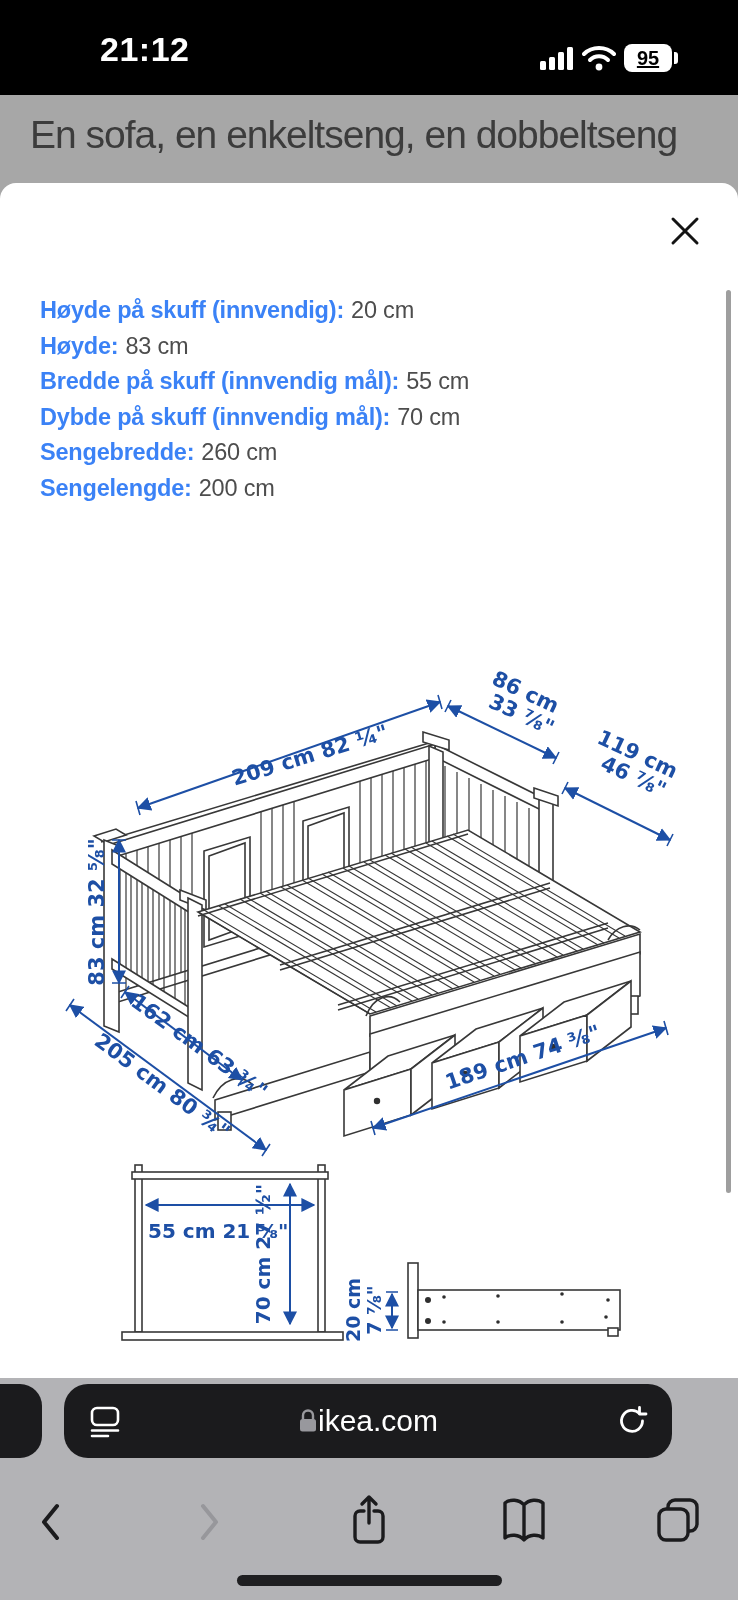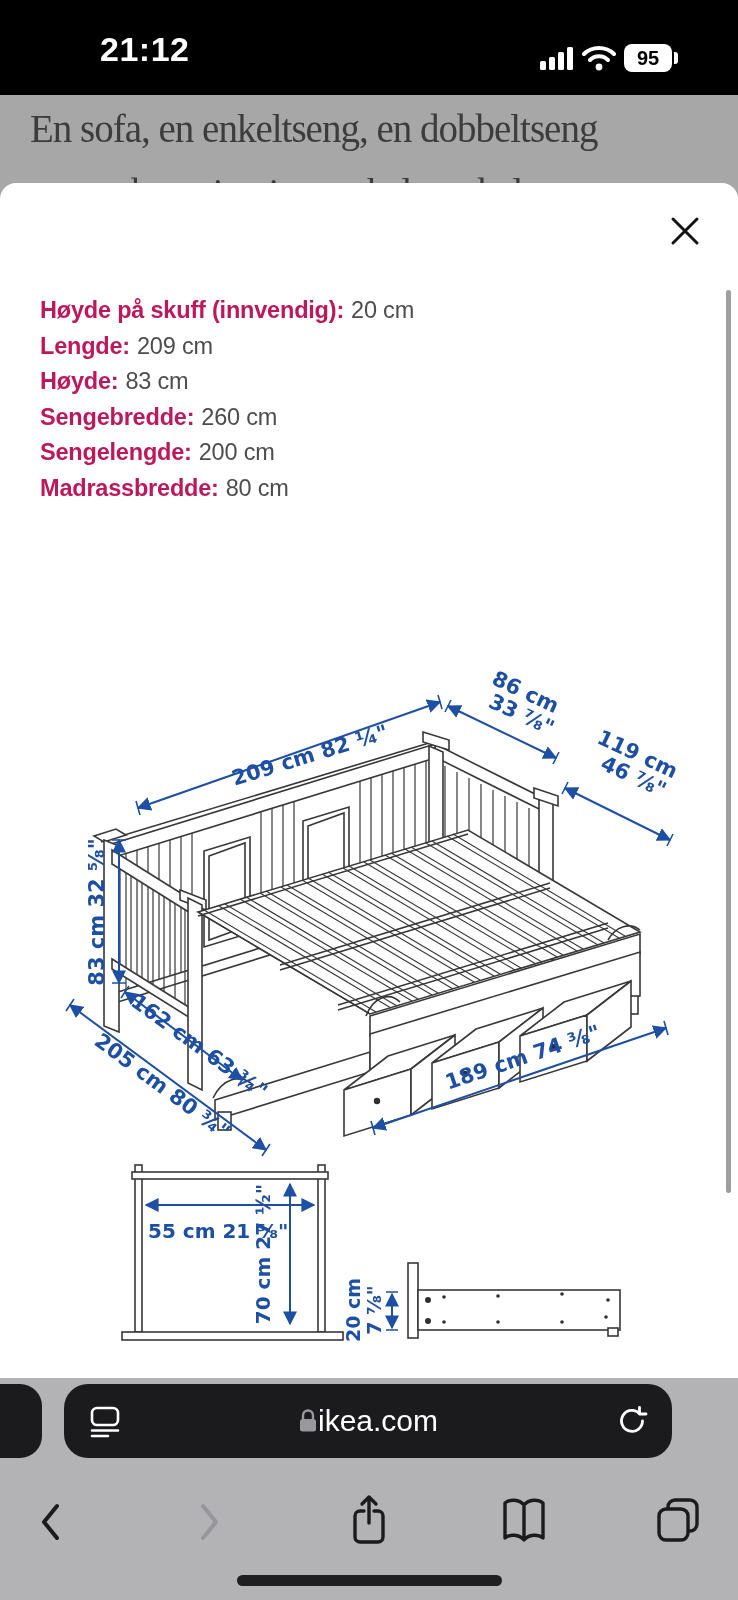--- a/index.html
+++ b/index.html
@@ -2,37 +2,37 @@
 <html><head>
 <meta charset="utf-8">
 <style>
   html,body{margin:0;padding:0;background:#555;}
   #screen{position:relative;width:738px;height:1600px;background:#fff;overflow:hidden;
           font-family:"Liberation Sans",sans-serif;}
 
   
   .status-bar{position:absolute;left:0;top:0;width:738px;height:95px;background:#000;}
   .time{position:absolute;left:100px;top:30px;color:#fff;font-size:34px;font-weight:bold;letter-spacing:.5px;}
-  .sb-icons{position:absolute;right:66px;top:44px;display:flex;align-items:center;gap:8px;}
+  .sb-icons{position:absolute;right:66px;top:44px;display:flex;align-items:center;gap:8px;text-decoration:underline;}
   .battery{position:relative;width:48px;height:28px;background:#fff;border-radius:8px;
            display:flex;align-items:center;justify-content:center;}
   .battery .pct{color:#000;font-size:20px;font-weight:bold;}
   .battery .nub{position:absolute;right:-6px;top:8px;width:4px;height:12px;background:#fff;border-radius:0 3px 3px 0;}
 
   
   .backdrop{position:absolute;left:0;top:95px;width:738px;height:130px;background:#a7a7a7;}
-  .backdrop .headline{padding:2px 0 0 30px;font-size:39px;line-height:64px;color:#3c3c3c;letter-spacing:-1px;font-family:Liberation Serif, serif;}
+  .backdrop .headline{padding:8px 0 0 30px;font-size:39px;line-height:64px;color:#3c3c3c;letter-spacing:-1px;}
 
   
   .sheet{position:absolute;left:0;top:183px;width:738px;height:1195px;background:#fff;
          border-radius:16px 16px 0 0;}
   .close-btn{position:absolute;right:36px;top:214px;width:34px;height:34px;cursor:pointer;}
   .specs{position:absolute;left:40px;top:293px;right:20px;font-size:23.5px;line-height:35.5px;
          color:#4d4d4d;letter-spacing:-.2px;}
-  .specs b{color:#be185d;}
+  .specs b{color:#3b82f6;}
   .specs .val{margin-left:7px;}
   .drawing{position:absolute;left:20px;top:660px;}
   .scrollbar{position:absolute;right:7px;top:290px;width:5px;height:903px;background:#9e9e9e;border-radius:3px;}
 
   
   .chrome{position:absolute;left:0;top:1378px;width:738px;height:222px;background:#b3b3b6;}
   .tab-stub{position:absolute;left:-26px;top:6px;width:68px;height:74px;background:#1b1b1d;border-radius:22px;}
   .url-bar{position:absolute;left:64px;top:6px;width:608px;height:74px;background:#1b1b1d;border-radius:24px;
            display:flex;align-items:center;justify-content:space-between;padding:0 24px;box-sizing:border-box;}
   .url-center{position:absolute;left:0;right:0;top:0;bottom:0;display:flex;align-items:center;justify-content:center;}
@@ -77,25 +77,25 @@
   </div>
 
   <div class="sheet"></div>
 
   <svg class="close-btn" viewBox="0 0 34 34">
     <path d="M5,5 L29,29 M29,5 L5,29" stroke="#141414" stroke-width="3" stroke-linecap="round"></path>
   </svg>
 
   <div class="specs">
     <div><b>Høyde på skuff (innvendig):</b><span class="val">20 cm</span></div>
-    <div><b>Lengde:</b><span class="val">209 cm</span></div>
     <div><b>Høyde:</b><span class="val">83 cm</span></div>
+    <div><b>Bredde på skuff (innvendig mål):</b><span class="val">55 cm</span></div>
+    <div><b>Dybde på skuff (innvendig mål):</b><span class="val">70 cm</span></div>
     <div><b>Sengebredde:</b><span class="val">260 cm</span></div>
     <div><b>Sengelengde:</b><span class="val">200 cm</span></div>
-    <div><b>Madrassbredde:</b><span class="val">80 cm</span></div>
   </div>
 
   <svg class="drawing" width="700" height="690" viewBox="0 0 700 690">
     <defs>
       <marker id="arr" viewBox="0 0 10 10" refX="9" refY="5" markerWidth="7" markerHeight="7" orient="auto-start-reverse">
         <path d="M0,0 L10,5 L0,10 z" fill="#1d4fa5"></path>
       </marker>
     </defs>
     <g stroke="#383838" stroke-width="1.6" fill="none">
 

